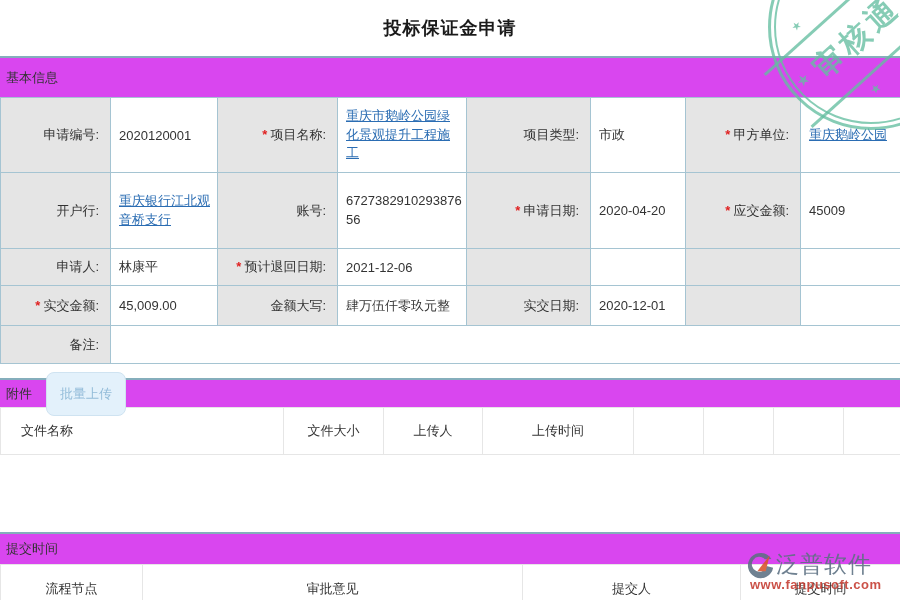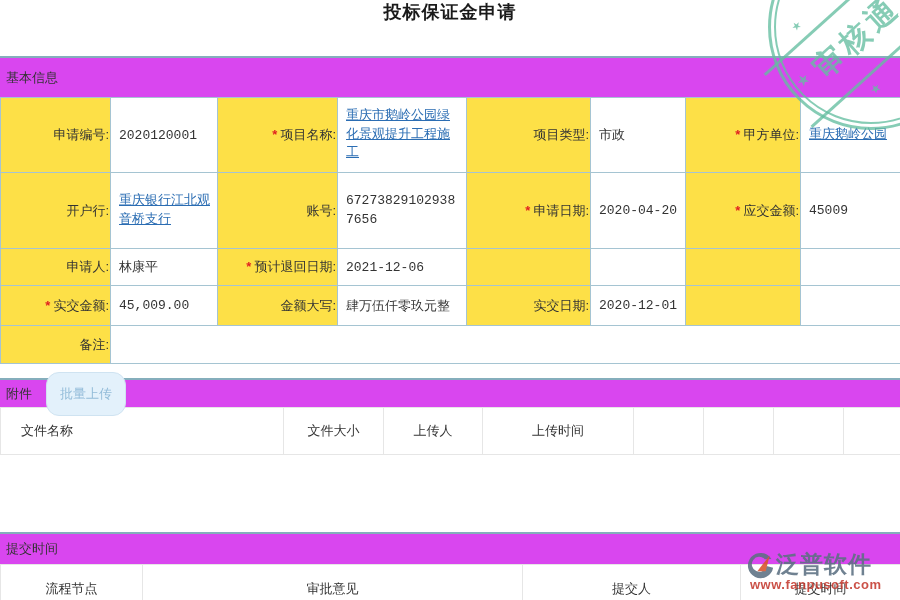--- a/index.html
+++ b/index.html
@@ -4,50 +4,50 @@
 <style>
   * { margin:0; padding:0; box-sizing:border-box; }
   html,body { width:900px; height:600px; }
   body {
     font-family:"Liberation Sans","DejaVu Sans",sans-serif;
     font-size:13px; color:#333; background:#fff;
     position:relative; overflow:hidden;
   }
   .page { position:relative; width:900px; height:600px; overflow:hidden; }
 
-  .title-bar { height:56px; display:flex; justify-content:center; }
+  .title-bar { height:56px; display:flex; align-items:center; justify-content:center; }
   .title-bar h1 { font-size:18px; font-weight:bold; color:#1a1a1a; letter-spacing:1px; }
 
   .sec-divider { height:2px; background:#85aebc; }
   .sec-band {
     background:#d946ef; display:flex; align-items:center;
     padding-left:6px; color:#333;
   }
   .band-basic { height:39px; }
   .band-attach { height:27px; }
   .band-flow { height:30px; }
 
   table { border-collapse:collapse; table-layout:fixed; width:900px; }
 
   
   .basic-table td { border:1px solid #a5c4d2; vertical-align:middle; overflow:hidden; }
   .basic-table .lbl {
-    background:#fde047; text-align:right; padding:2px 1px 2px 2px; color:#333;
-  }
-  .basic-table .val { background:#fff; text-align:left; padding:2px 4px 2px 8px;font-family:Liberation Mono, monospace; }
+    background:#e5e5e5; text-align:right; padding:2px 11px 2px 2px; color:#333;
+  }
+  .basic-table .val { background:#fff; text-align:left; padding:2px 4px 2px 8px; }
   .req { color:#e02020; margin-right:3px; font-weight:bold; }
   .r1 { height:75px; } .r2 { height:76px; } .r3 { height:37px; }
   .r4 { height:40px; } .r5 { height:38px; }
   a.cell-link { color:#2b6db3; text-decoration:underline; cursor:pointer; line-height:1.45; }
   .break { word-break:break-all; line-height:1.45; }
 
   
   .upload-btn {
     margin-left:14px; background:#e3f1fb; border:1px solid #cfe3f1;
-    color:#93bcd9; border-radius:13px; padding:12px 13px; font-size:13px;
+    color:#93bcd9; border-radius:8px; padding:12px 13px; font-size:13px;
     cursor:pointer; font-family:inherit;
   }
 
   
   .grid-table td {
     border:1px solid #e6e6e6; background:#fff; color:#333;
     text-align:center; vertical-align:middle; overflow:hidden;
   }
   .attach-header { height:47px; }
   .flow-header { height:48px; }
@@ -72,21 +72,21 @@
   .stamp-line.top { top:calc(50% - 37px); }
   .stamp-line.bottom { top:calc(50% + 33px); }
   .stamp-star { position:absolute; line-height:1; }
   .st1 { left:5%;  top:43%; font-size:15px; }
   .st2 { left:21%; top:23%; font-size:11px; }
   .st5 { left:29%; top:71%; font-size:12px; }
 
   
   .watermark { position:absolute; right:4px; bottom:8px; z-index:7; width:150px; opacity:0.88; }
   .wm-row { display:flex; align-items:center; }
-  .wm-brand { font-size:23px; font-weight:bold; color:#5c7082; margin-left:2px; letter-spacing:1px; }
+  .wm-brand { font-size:23px; font-weight:normal; color:#5c7082; margin-left:2px; letter-spacing:1px; }
   .wm-url { font-size:13px; font-weight:bold; color:#c43a2f; letter-spacing:0.5px; margin-top:-3px; padding-left:4px; }
 </style>
 </head>
 <body>
 
 <div class="page">
 
   <div class="title-bar">
     <h1>投标保证金申请</h1>
   </div>

